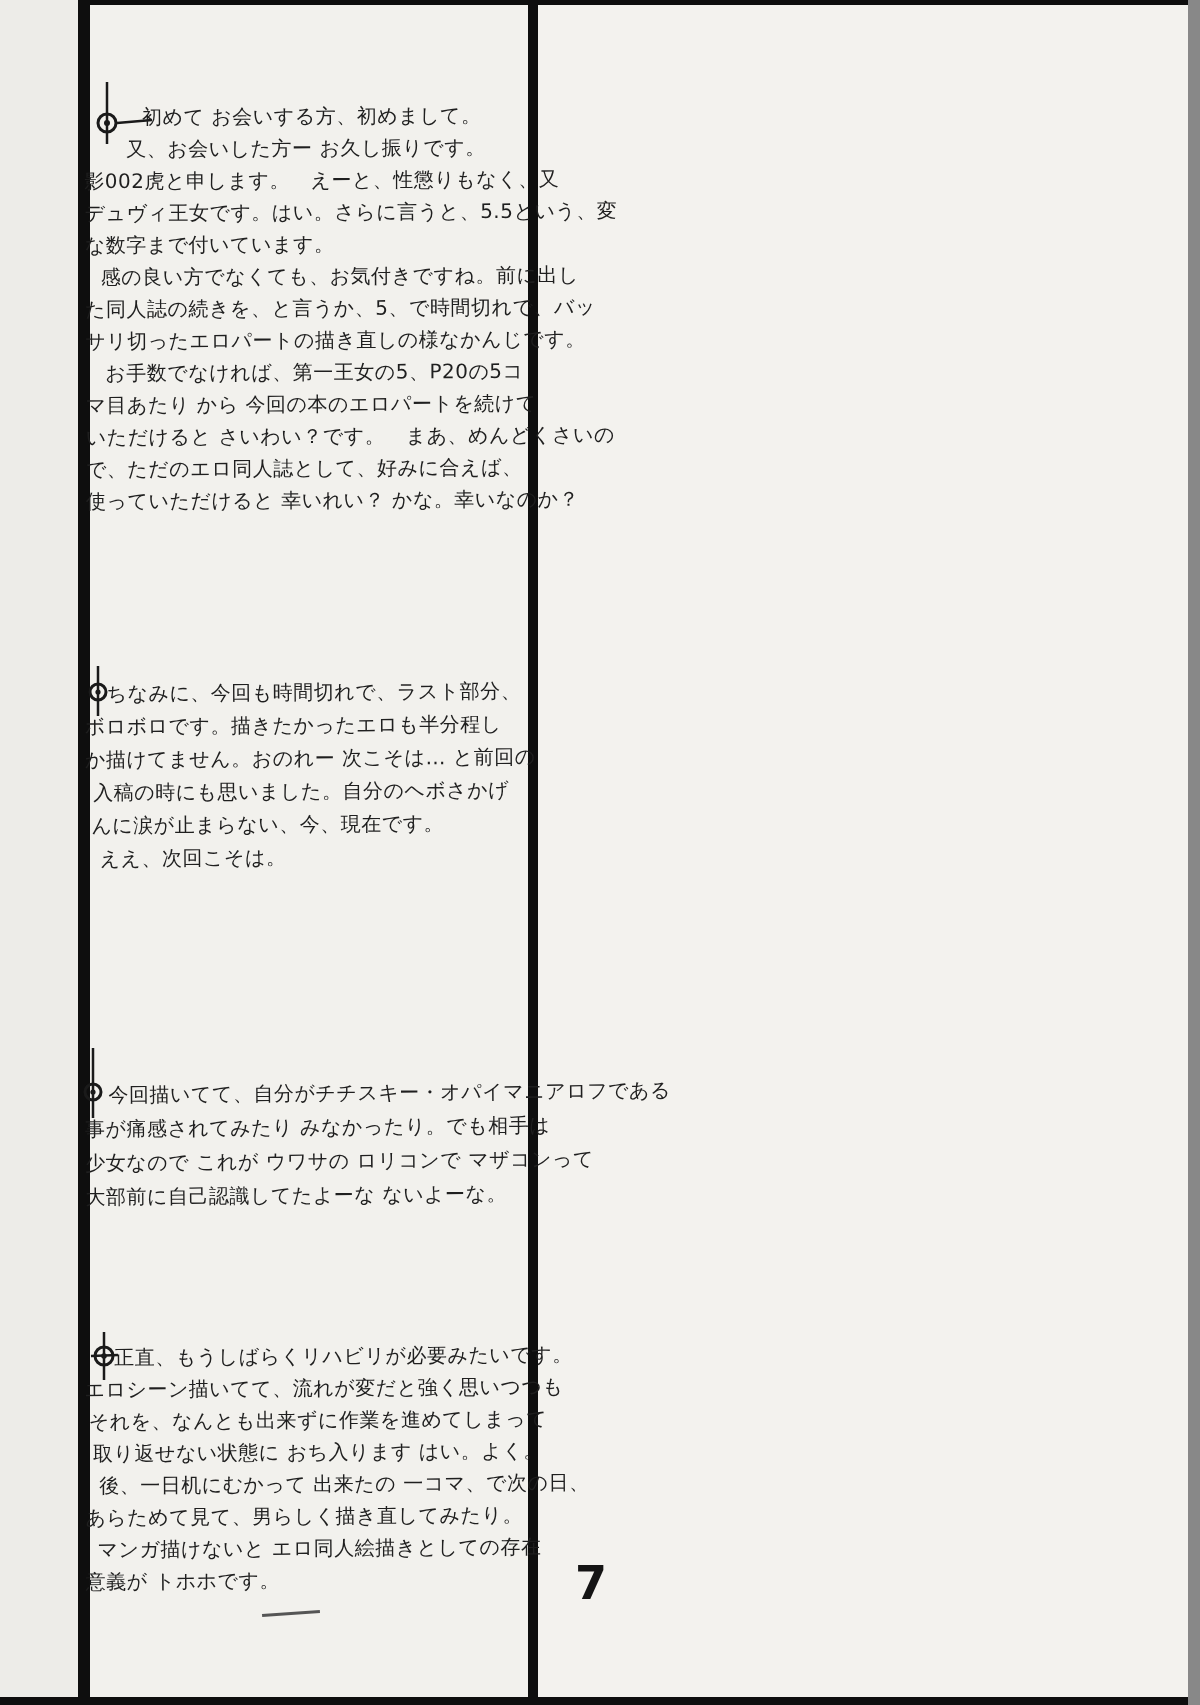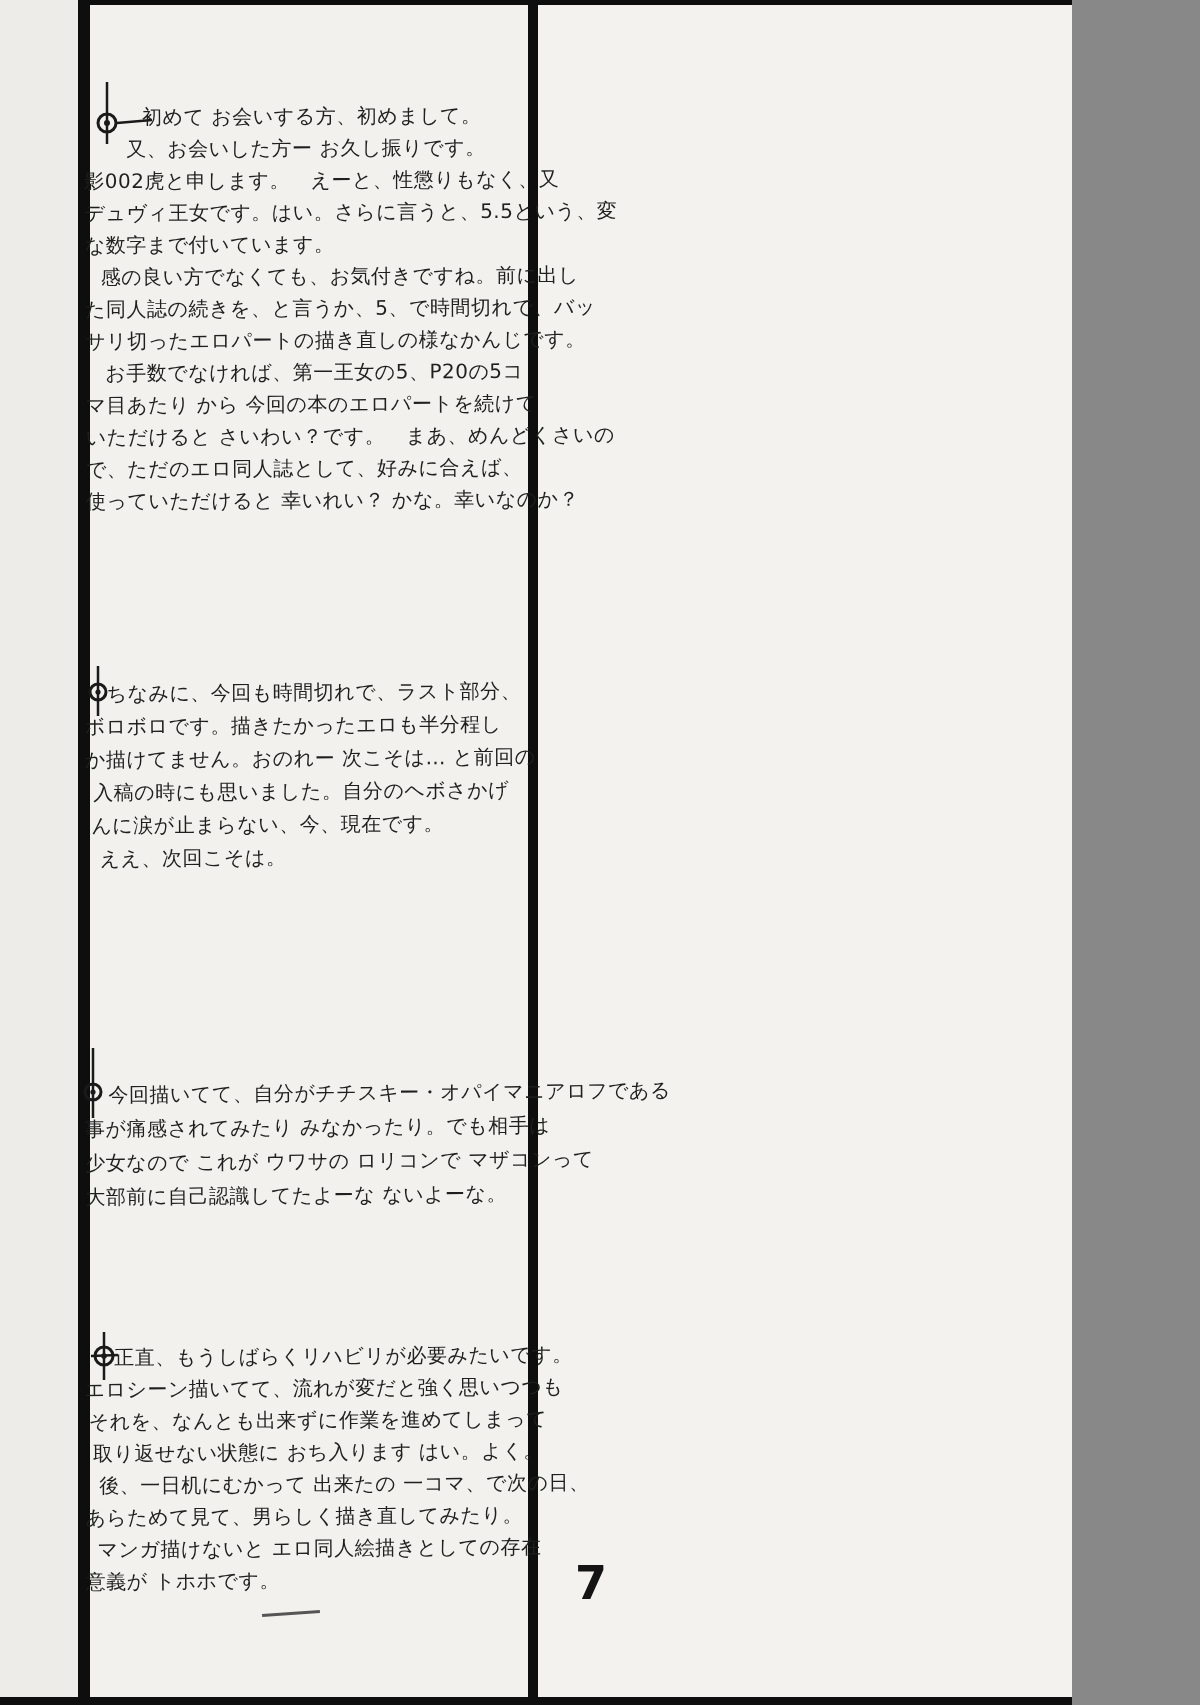--- a/index.html
+++ b/index.html
@@ -2,21 +2,21 @@
 <html><head>
 <meta charset="utf-8">
 <style>
   html, body {
     margin: 0;
     padding: 0;
     background: #888;
   }
   .scan {
     position: relative;
-    width: 1072px;
+    width: 1188px;
     height: 1705px;
     background: #f2f1ed;
     overflow: hidden;
     font-family: "DejaVu Sans", sans-serif;
   }
   
   .left-margin {
     position: absolute;
     left: 0; top: 0;
     width: 78px; height: 1705px;

